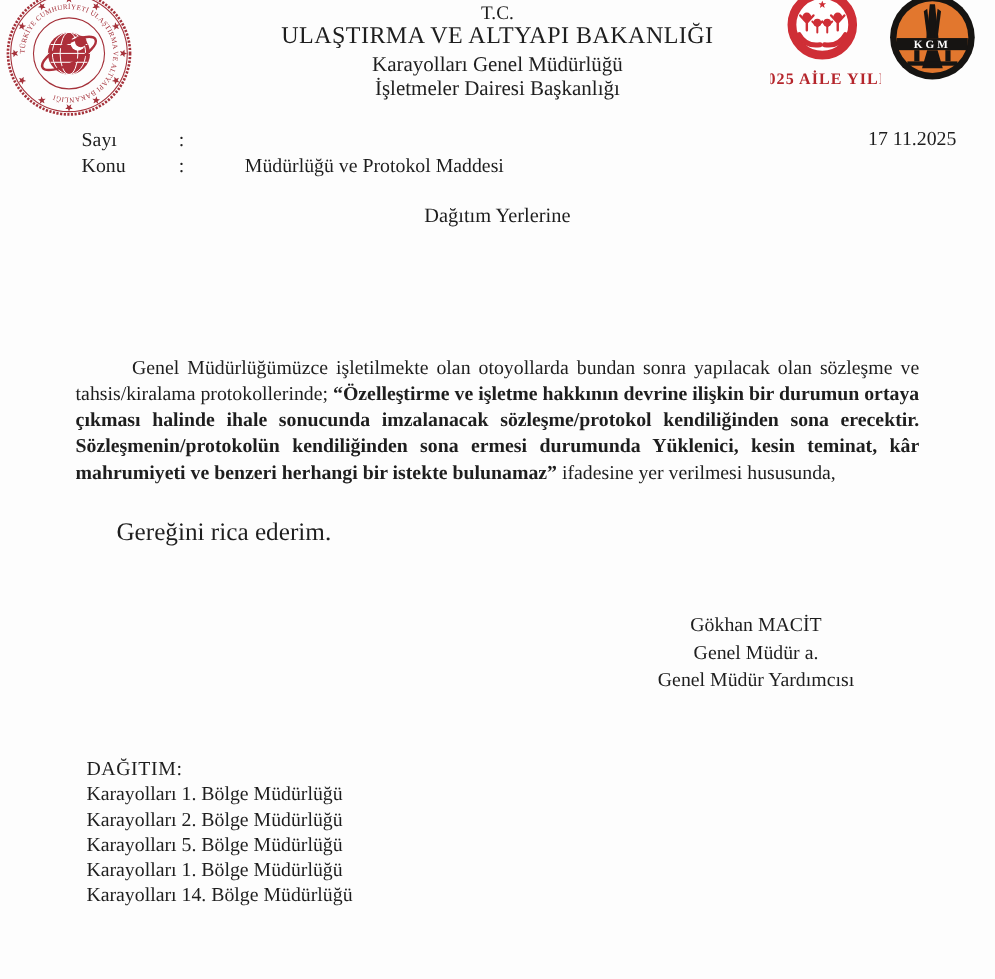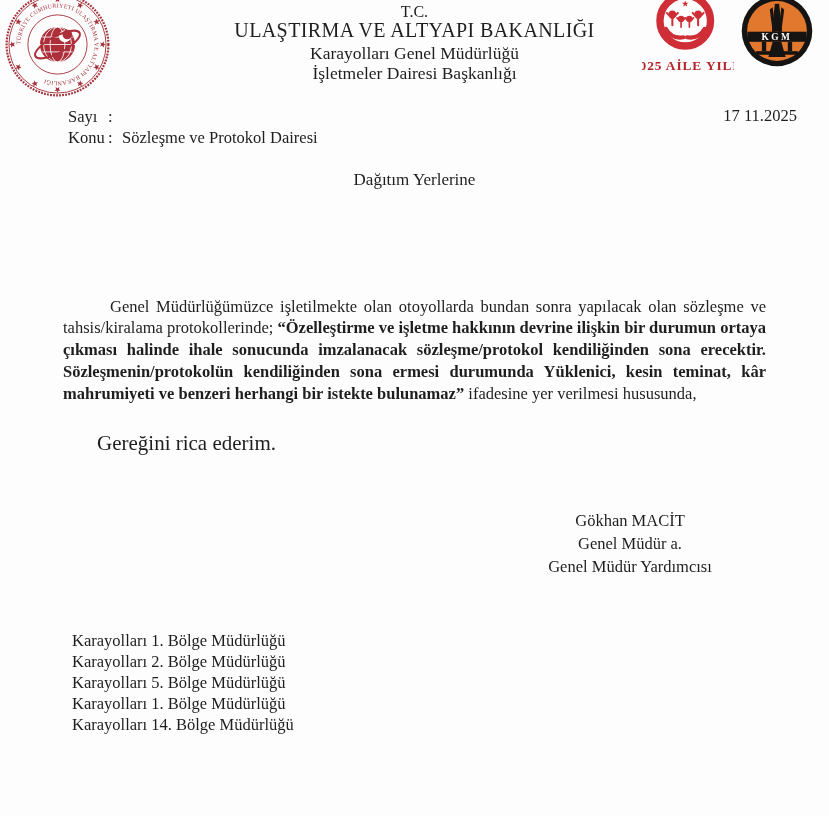--- a/index.html
+++ b/index.html
@@ -15,21 +15,21 @@
   .hdr-center{position:absolute;left:0;right:0;text-align:center;}
   .hdr-tc{top:3px;font-size:16px;}
   .hdr-ministry{top:19px;font-size:20px;letter-spacing:.4px;}
   .hdr-directorate{top:43px;font-size:17.5px;}
   .hdr-department{top:63px;font-size:17.5px;}
   .seal-ministry{position:absolute;left:2px;top:-11px;width:111px;height:111px;}
   .logo-aile{position:absolute;left:642px;top:-8px;width:92px;height:85px;}
   .logo-kgm{position:absolute;left:741px;top:-5px;width:72px;height:72px;}
   
   .meta{position:absolute;left:68px;top:106px;font-size:16.5px;line-height:21px;}
-  .meta-row{display:flex;}
+  .meta-row{display:flex;gap:41px;}
   .meta-label{width:40px;}
   .meta-colon{width:14px;}
   .doc-date{position:absolute;right:32px;top:106px;font-size:16.5px;}
   .recipient{position:absolute;left:0;right:0;top:170px;text-align:center;font-size:17px;}
   
   .body-par{
     position:absolute;left:63px;top:279px;width:703px;
     font-size:16.5px;line-height:21.8px;
     text-align:justify;text-indent:47px;
   }
@@ -129,38 +129,39 @@
 
   <div class="meta">
     <div class="meta-row">
       <span class="meta-label">Sayı</span>
       <span class="meta-colon">:</span>
       <span></span>
     </div>
     <div class="meta-row">
       <span class="meta-label">Konu</span>
       <span class="meta-colon">:</span>
-      <span>Sözleşme ve Protokol Dairesi</span>
+      <span>Müdürlüğü ve Protokol Maddesi</span>
     </div>
   </div>
   <div class="doc-date">17 11.2025</div>
 
   <div class="recipient">Dağıtım Yerlerine</div>
 
   <p class="body-par"><span>Genel Müdürlüğümüzce işletilmekte olan otoyollarda bundan sonra yapılacak olan sözleşme ve tahsis/kiralama protokollerinde; </span><b>“Özelleştirme ve işletme hakkının devrine ilişkin bir durumun ortaya çıkması halinde ihale sonucunda imzalanacak sözleşme/protokol kendiliğinden sona erecektir. Sözleşmenin/protokolün kendiliğinden sona ermesi durumunda Yüklenici, kesin teminat, kâr mahrumiyeti ve benzeri herhangi bir istekte bulunamaz”</b><span> ifadesine yer verilmesi hususunda,</span></p>
 
   <div class="closing">Gereğini rica ederim.</div>
 
   <div class="signature">
     <div>Gökhan MACİT</div>
     <div>Genel Müdür a.</div>
     <div>Genel Müdür Yardımcısı</div>
   </div>
 
   <div class="distribution">
+    <div class="dist-heading">DAĞITIM:</div>
     <div>Karayolları 1. Bölge Müdürlüğü</div>
     <div>Karayolları 2. Bölge Müdürlüğü</div>
     <div>Karayolları 5. Bölge Müdürlüğü</div>
     <div>Karayolları 1. Bölge Müdürlüğü</div>
     <div>Karayolları 14. Bölge Müdürlüğü</div>
   </div>
 
 </div>
 
 </body></html>

